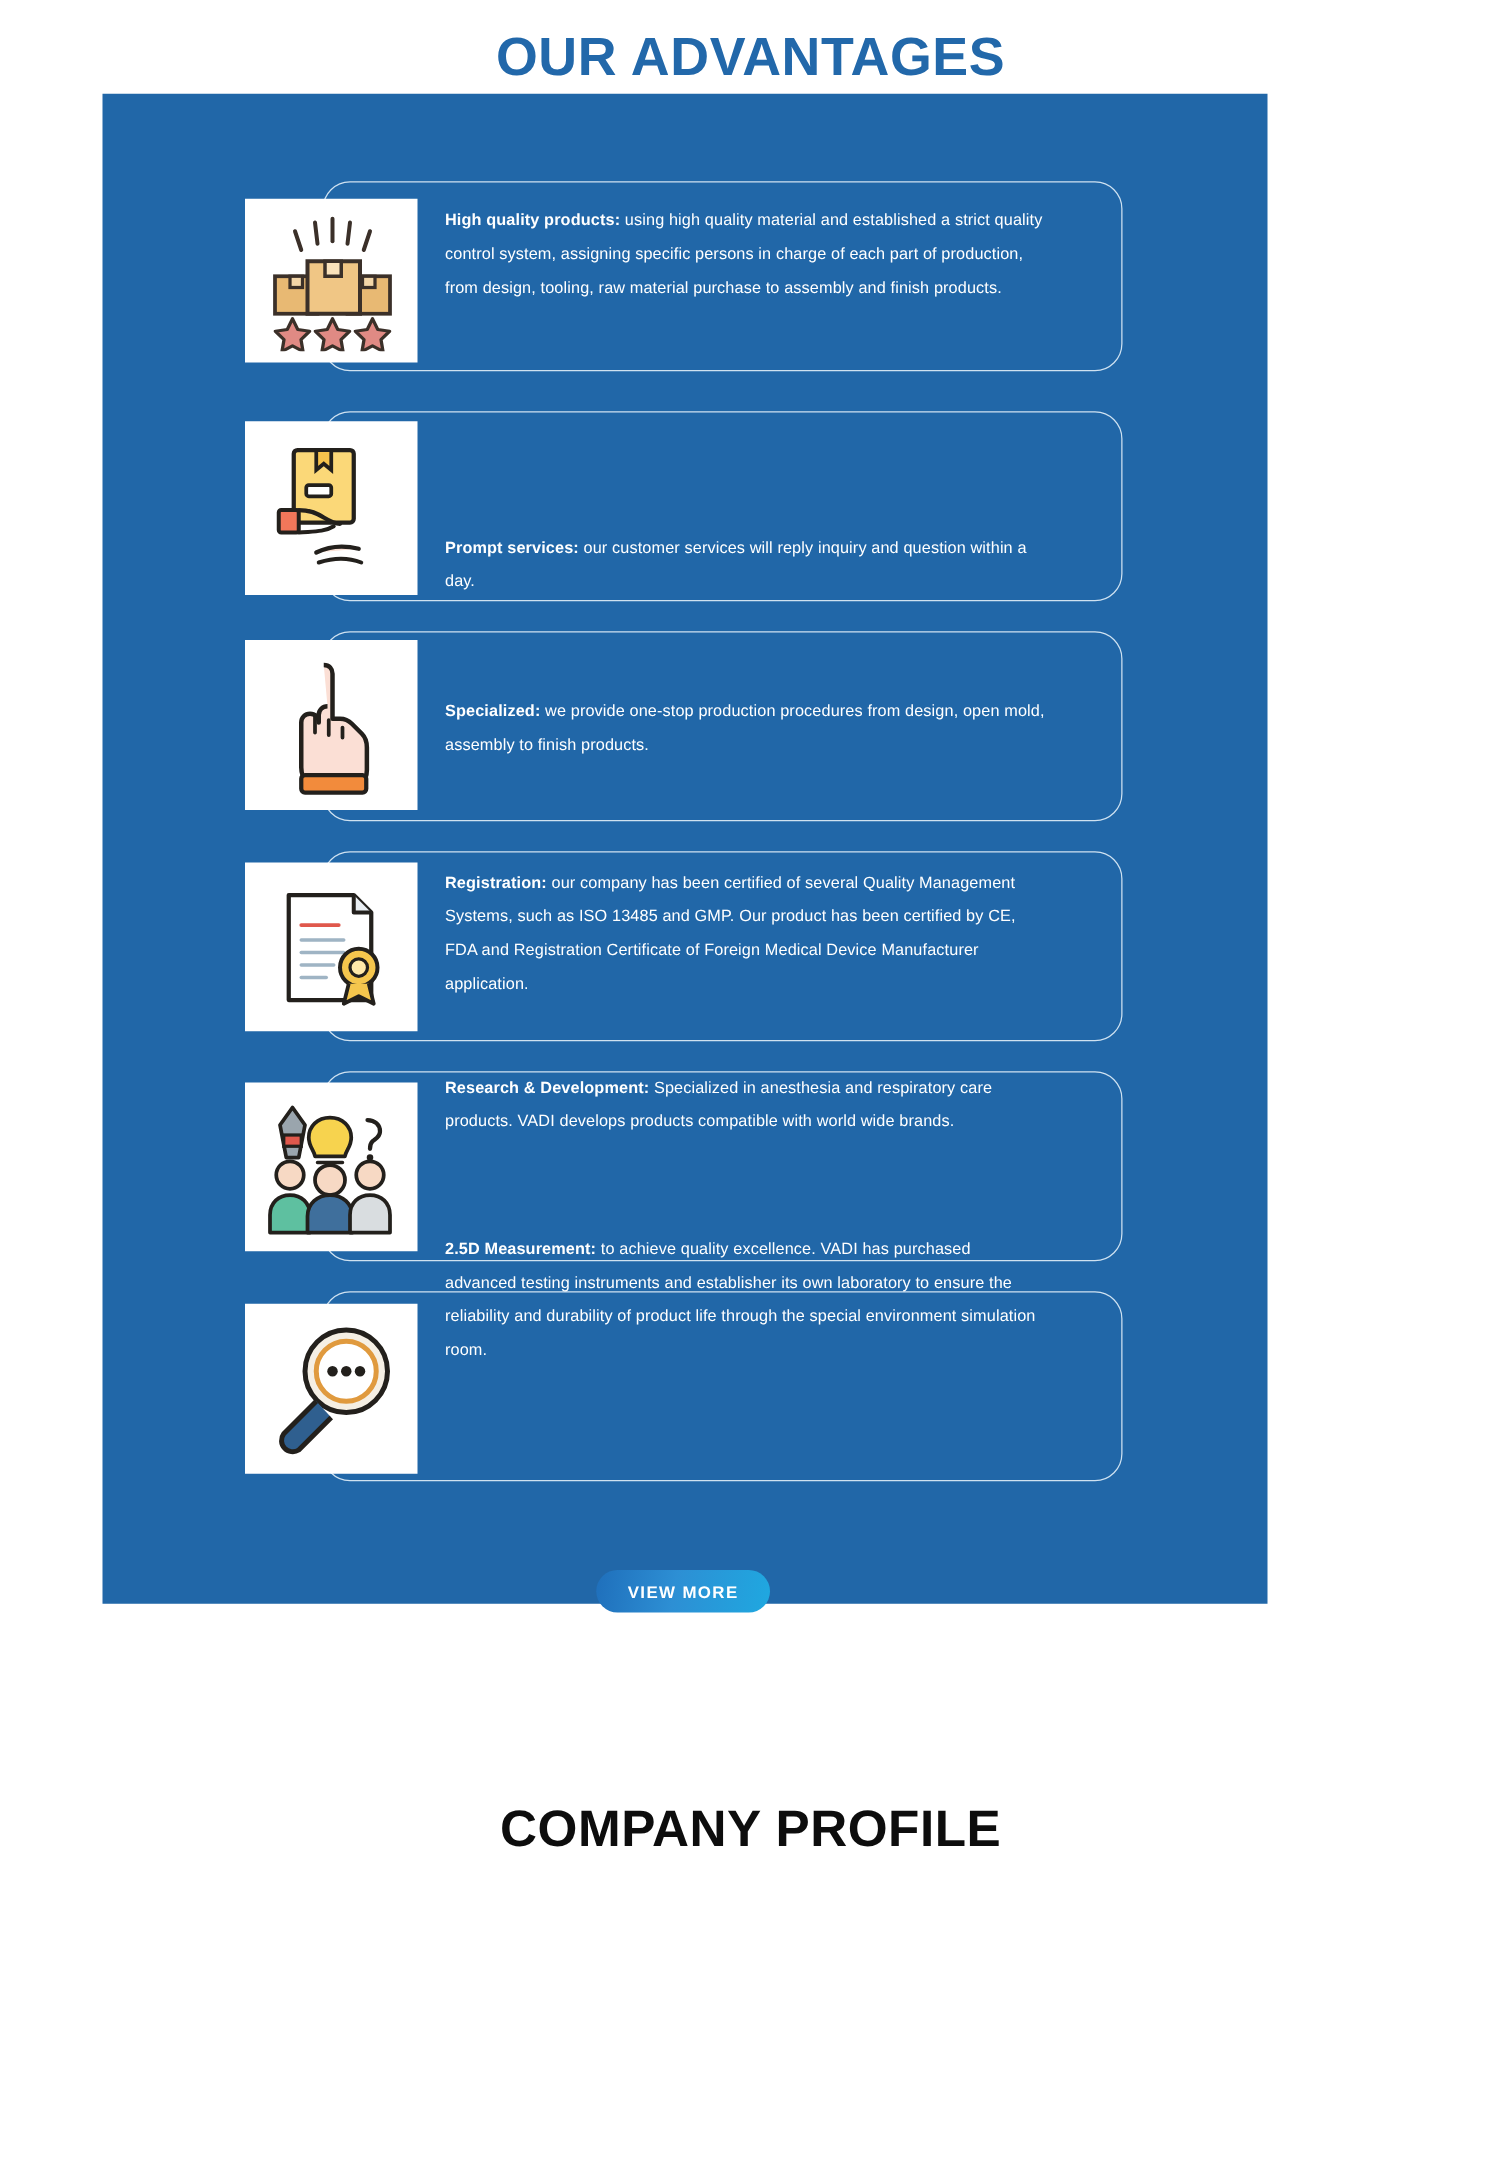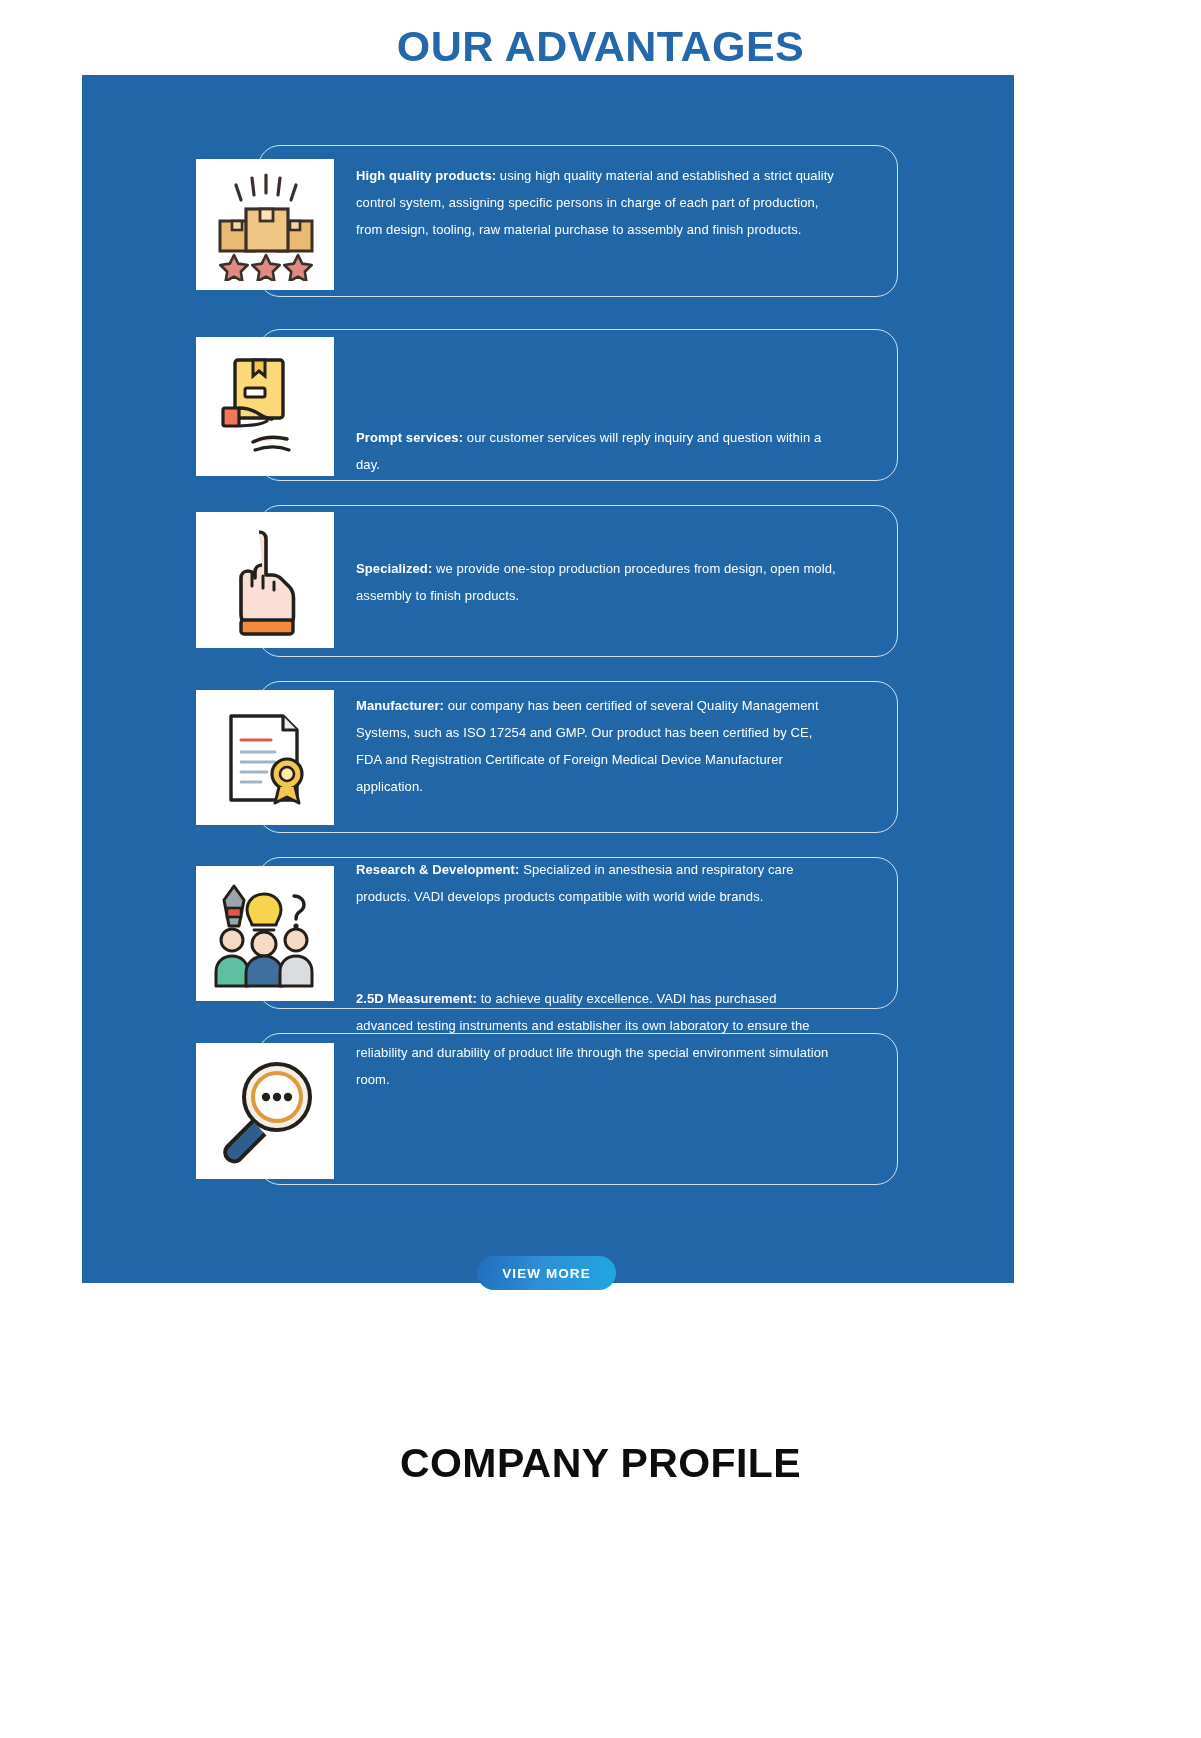--- a/index.html
+++ b/index.html
@@ -215,21 +215,21 @@
       <line x1="32" y1="60" x2="66" y2="60"></line>
       <line x1="32" y1="70" x2="58" y2="70"></line>
       <line x1="32" y1="80" x2="52" y2="80"></line>
     </g>
     <circle cx="78" cy="72" r="15" fill="#f5c64d" stroke="#23201c" stroke-width="3.2"></circle>
     <circle cx="78" cy="72" r="7" fill="#ffe9a8" stroke="#23201c" stroke-width="2.6"></circle>
     <path d="M70 85l-4 16 12-6 12 6-4-16" fill="#f5c64d" stroke="#23201c" stroke-width="3" stroke-linejoin="round"></path>
   </svg>
 </div>
 <div class="card-text" id="text-3">
-  <b>Manufacturer:</b><span> our company has been certified of several Quality Management Systems, such as ISO 17254 and GMP. Our product has been certified by CE, FDA and Registration Certificate of Foreign Medical Device Manufacturer application.</span>
+  <b>Registration:</b><span> our company has been certified of several Quality Management Systems, such as ISO 13485 and GMP. Our product has been certified by CE, FDA and Registration Certificate of Foreign Medical Device Manufacturer application.</span>
 </div>
 
 <div class="card" id="card-4"></div>
 <div class="card-icon" id="icon-4">
   <svg width="118" height="112" viewBox="0 0 118 112">
     <path d="M18 22l10-14 10 14-5 26h-10z" fill="#9aa5ad" stroke="#23201c" stroke-width="3" stroke-linejoin="round"></path>
     <rect x="21" y="30" width="14" height="9" fill="#e0584c" stroke="#23201c" stroke-width="2.6"></rect>
     <path d="M58 16c10 0 17 7 17 16 0 7-4 10-5 15H46c-1-5-5-8-5-15 0-9 7-16 17-16z" fill="#f7d34e" stroke="#23201c" stroke-width="3" stroke-linejoin="round"></path>
     <path d="M48 52h20M50 58h16" stroke="#23201c" stroke-width="2.8" stroke-linecap="round"></path>
     <path d="M88 18c6 0 10 4 10 9s-4 6-6 8-2 4-2 6" fill="none" stroke="#23201c" stroke-width="3.4" stroke-linecap="round"></path>

